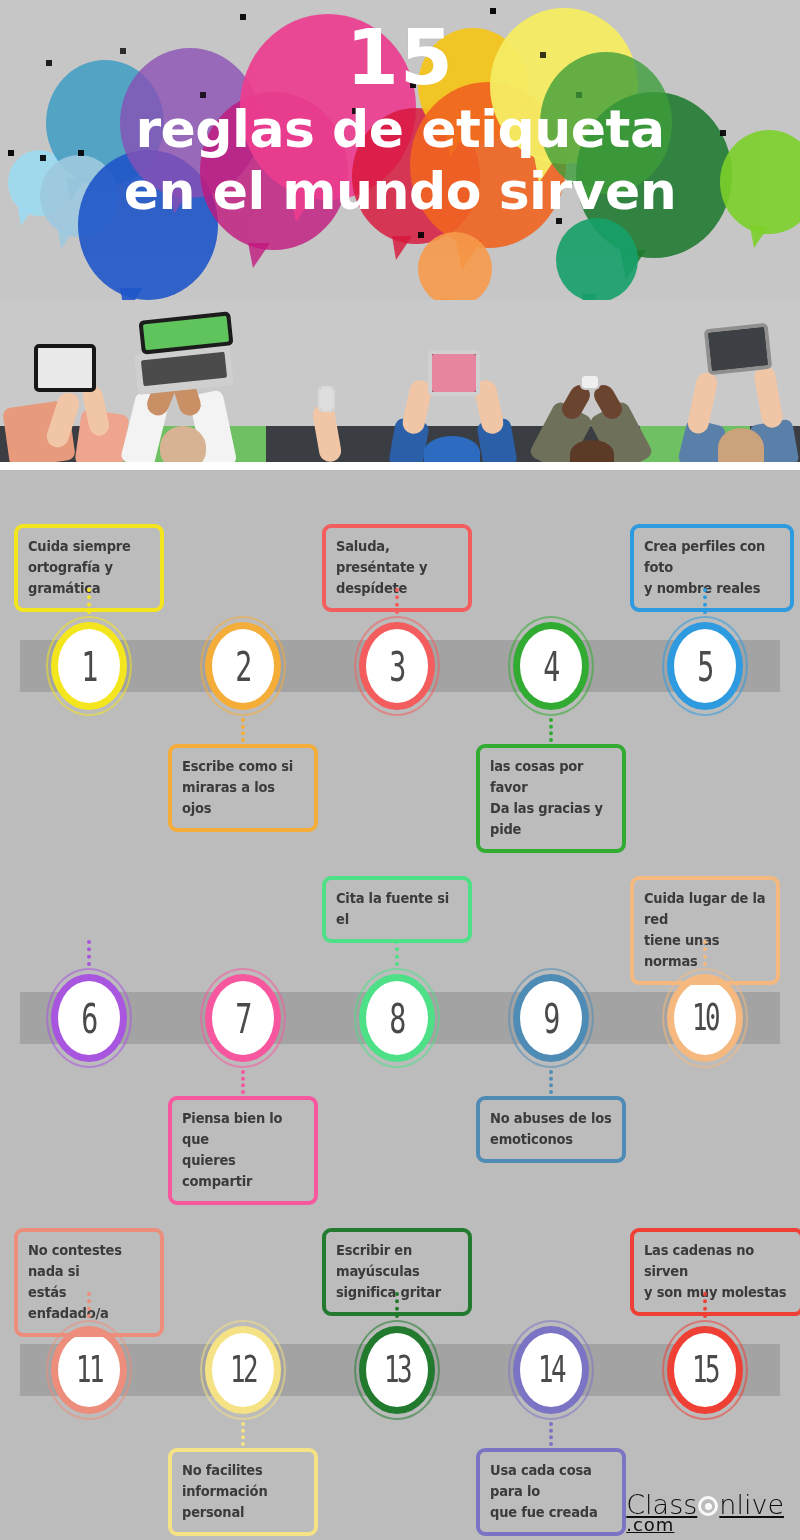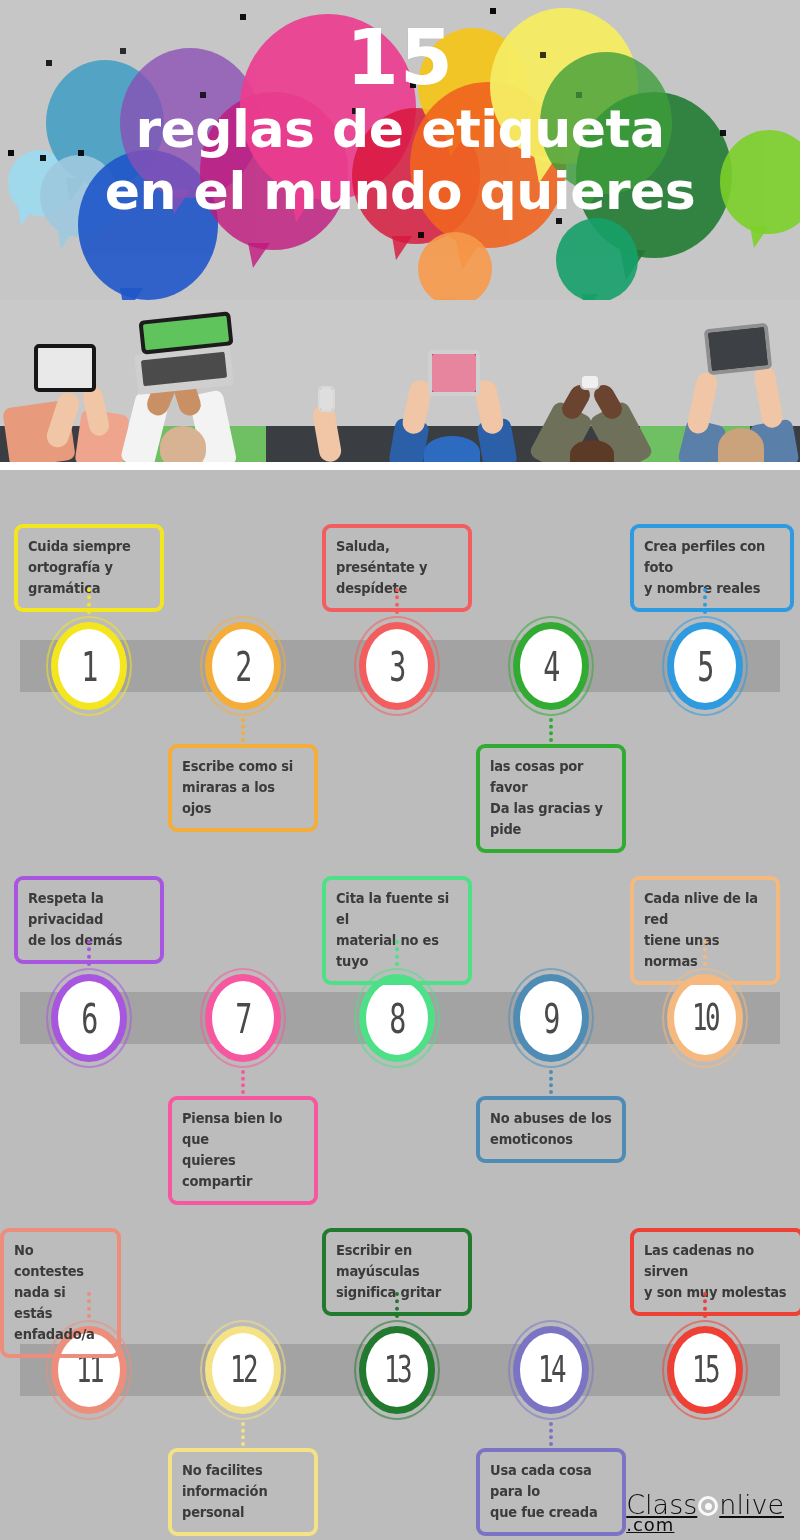--- a/index.html
+++ b/index.html
@@ -277,21 +277,21 @@
         <div class="tail" style="left: 582px; top: 186px; border-width: 24px 16px 0px 4.8px; border-top-color: rgb(61, 158, 58); opacity: 0.78;"></div>
         <div class="bubble" style="left: 556px; top: 218px; width: 82px; height: 84px; background: rgb(22, 160, 106); opacity: 0.9;"></div>
         <div class="tail" style="left: 582px; top: 294px; border-width: 19.5px 13px 0px 3.9px; border-top-color: rgb(22, 160, 106); opacity: 0.9;"></div>
         <div class="bubble" style="left: 720px; top: 130px; width: 98px; height: 104px; background: rgb(124, 208, 42); opacity: 0.9;"></div>
         <div class="tail" style="left: 750px; top: 226px; border-width: 22.5px 15px 0px 4.5px; border-top-color: rgb(124, 208, 42); opacity: 0.9;"></div>
       </div>
 
     <div id="title-block">
       <div id="title-num">15</div>
       <div class="title-line">reglas de etiqueta</div>
-      <div class="title-line">en el mundo quieres</div>
+      <div class="title-line">en el mundo sirven</div>
     </div>
   </div>
 
   <div id="photostrip">
     <div id="desk"></div>
     <div class="deskgreen" style="left:86px;  width:180px;"></div>
     <div class="deskgreen" style="left:640px; width:110px;"></div>
 
     <div class="person">
       <div class="sleeve" style="left:6px;  top:104px; width:66px; height:60px; background:#e79a7c; transform:rotate(-8deg);"></div>
@@ -418,79 +418,74 @@
         <div class="connector" style="left: 703px; top: 118px; height: 26px; border-left-color: rgb(46, 155, 224);"></div>
       </div>
       <div class="row" style="top: 352px; height: 352px;">
         <div class="band" style="top: 170px;"></div>
         <div class="node" style="left: 46px; top: 146px;">
           <div class="ring-outer" style="border-color: rgb(168, 85, 224);"></div>
           <div class="ring-main" style="border-color: rgb(168, 85, 224);">
             <span class="num">6</span>
           </div>
         </div>
-        <div class="label" style="border-color: rgb(168, 85, 224); width: 150px; left: 14px; top: 54px;">
-          <div>Respeta la privacidad</div>
-          <div>de los demás</div>
-        </div>
         <div class="connector" style="left: 87px; top: 118px; height: 26px; border-left-color: rgb(168, 85, 224);"></div>
         <div class="node" style="left: 200px; top: 146px;">
           <div class="ring-outer" style="border-color: rgb(247, 87, 158);"></div>
           <div class="ring-main" style="border-color: rgb(247, 87, 158);">
             <span class="num">7</span>
           </div>
         </div>
         <div class="label" style="border-color: rgb(247, 87, 158); width: 150px; left: 168px; top: 274px;">
           <div>Piensa bien lo que</div>
           <div>quieres compartir</div>
         </div>
         <div class="connector" style="left: 241px; top: 248px; height: 24px; border-left-color: rgb(247, 87, 158);"></div>
         <div class="node" style="left: 354px; top: 146px;">
           <div class="ring-outer" style="border-color: rgb(78, 224, 134);"></div>
           <div class="ring-main" style="border-color: rgb(78, 224, 134);">
             <span class="num">8</span>
           </div>
         </div>
         <div class="label" style="border-color: rgb(78, 224, 134); width: 150px; left: 322px; top: 54px;">
           <div>Cita la fuente si el</div>
-          <div>material no es tuyo</div>
         </div>
         <div class="connector" style="left: 395px; top: 118px; height: 26px; border-left-color: rgb(78, 224, 134);"></div>
         <div class="node" style="left: 508px; top: 146px;">
           <div class="ring-outer" style="border-color: rgb(79, 140, 181);"></div>
           <div class="ring-main" style="border-color: rgb(79, 140, 181);">
             <span class="num">9</span>
           </div>
         </div>
         <div class="label" style="border-color: rgb(79, 140, 181); width: 150px; left: 476px; top: 274px;">
           <div>No abuses de los</div>
           <div>emoticonos</div>
         </div>
         <div class="connector" style="left: 549px; top: 248px; height: 24px; border-left-color: rgb(79, 140, 181);"></div>
         <div class="node" style="left: 662px; top: 146px;">
           <div class="ring-outer" style="border-color: rgb(245, 185, 127);"></div>
           <div class="ring-main" style="border-color: rgb(245, 185, 127);">
             <span class="num wide">10</span>
           </div>
         </div>
         <div class="label" style="border-color: rgb(245, 185, 127); width: 150px; left: 630px; top: 54px;">
-          <div>Cada nlive de la red</div>
+          <div>Cuida lugar de la red</div>
           <div>tiene unas normas</div>
         </div>
         <div class="connector" style="left: 703px; top: 118px; height: 26px; border-left-color: rgb(245, 185, 127);"></div>
       </div>
       <div class="row" style="top: 704px; height: 352px;">
         <div class="band" style="top: 170px;"></div>
         <div class="node" style="left: 46px; top: 146px;">
           <div class="ring-outer" style="border-color: rgb(237, 142, 124);"></div>
           <div class="ring-main" style="border-color: rgb(237, 142, 124);">
             <span class="num wide">11</span>
           </div>
         </div>
-        <div class="label" style="border-color: rgb(237, 142, 124); width: 121px; left: 0; top: 54px;">
+        <div class="label" style="border-color: rgb(237, 142, 124); width: 150px; left: 14px; top: 54px;">
           <div>No contestes nada si</div>
           <div>estás enfadado/a</div>
         </div>
         <div class="connector" style="left: 87px; top: 118px; height: 26px; border-left-color: rgb(237, 142, 124);"></div>
         <div class="node" style="left: 200px; top: 146px;">
           <div class="ring-outer" style="border-color: rgb(245, 226, 133);"></div>
           <div class="ring-main" style="border-color: rgb(245, 226, 133);">
             <span class="num wide">12</span>
           </div>
         </div>

